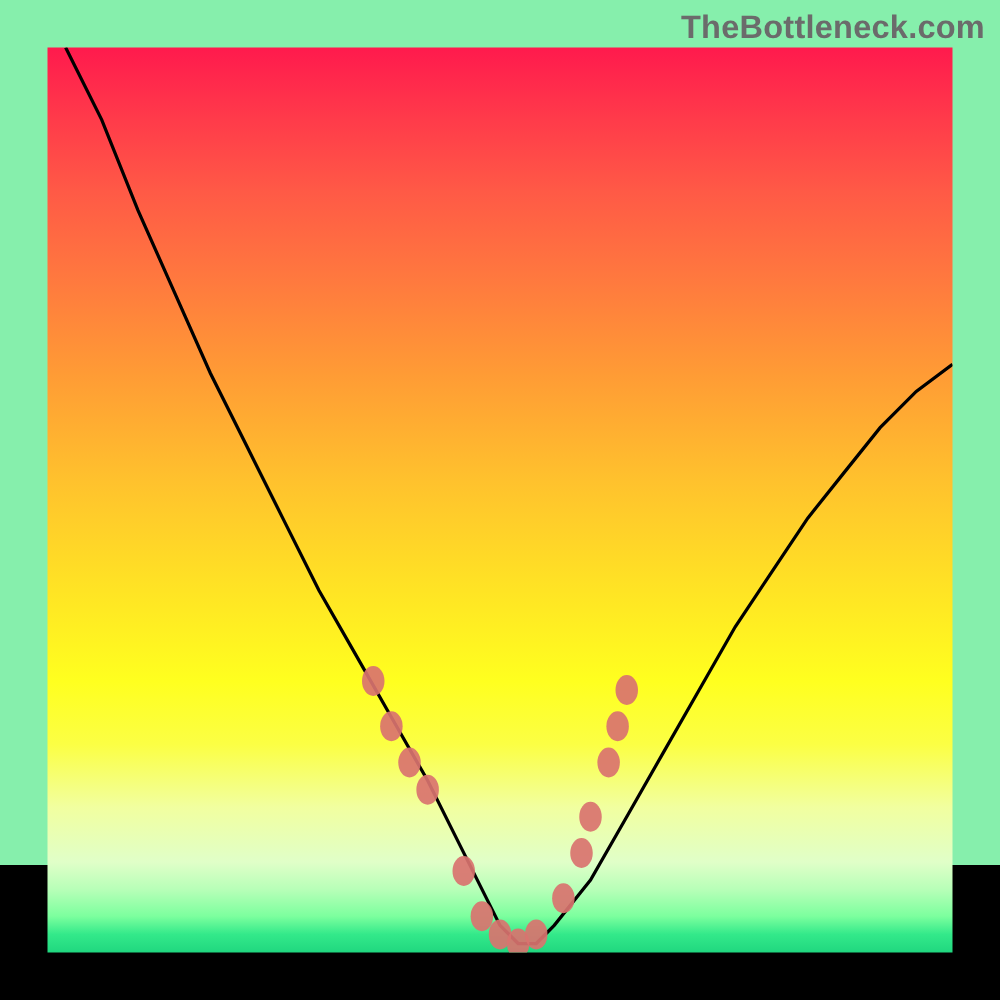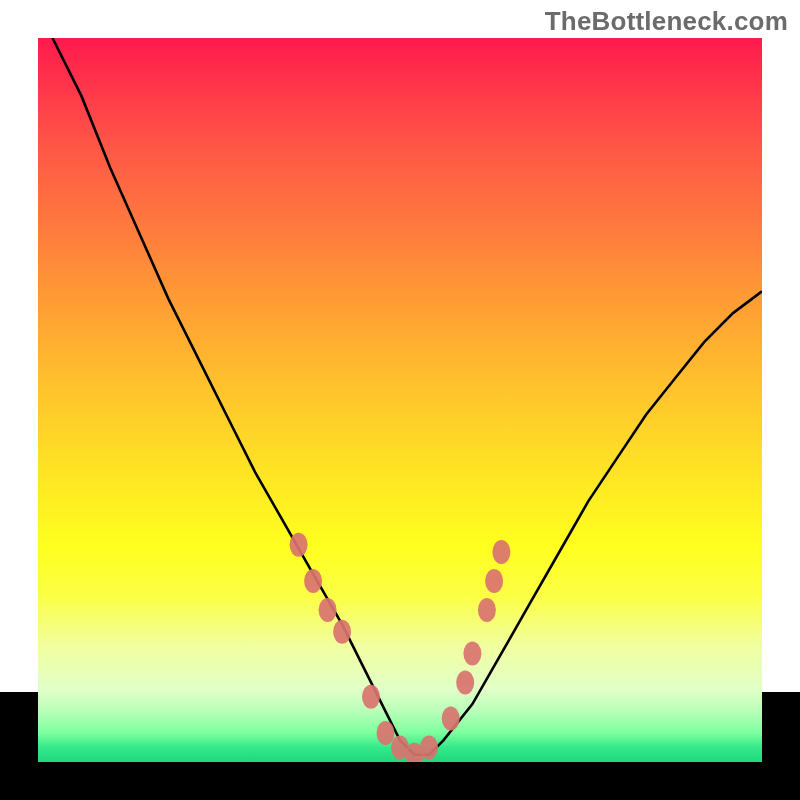--- a/index.html
+++ b/index.html
@@ -9,21 +9,21 @@
     height: 800px;
     background: #000;
     overflow: hidden;
   }
   .frame {
     position: absolute;
     left: 0;
     top: 0;
     width: 800px;
     height: 692px;
-    background: #ffffff;
+    background: #86efac;
   }
   .plot {
     position: absolute;
     left: 38px;
     top: 38px;
     width: 724px;
     height: 724px;
     background: linear-gradient(to bottom,
       #ff1a4d 0%,
       #ff3b4a 8%,

